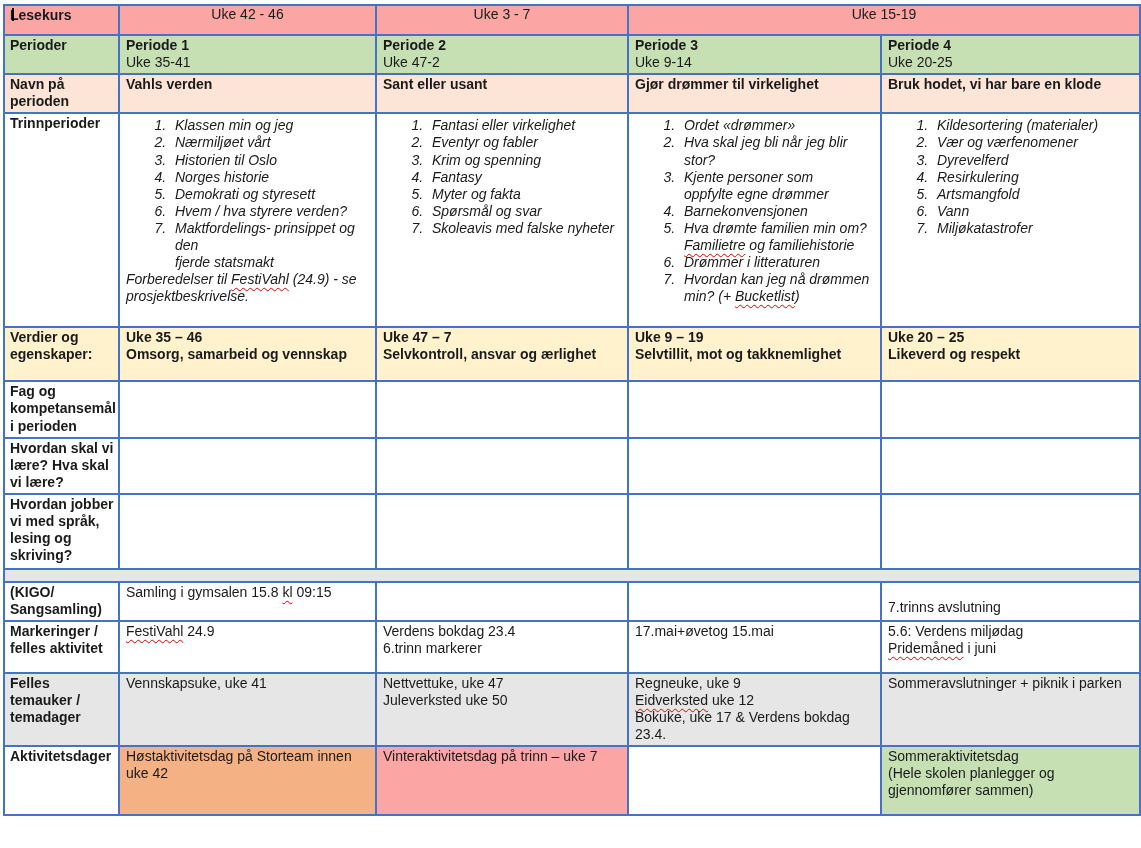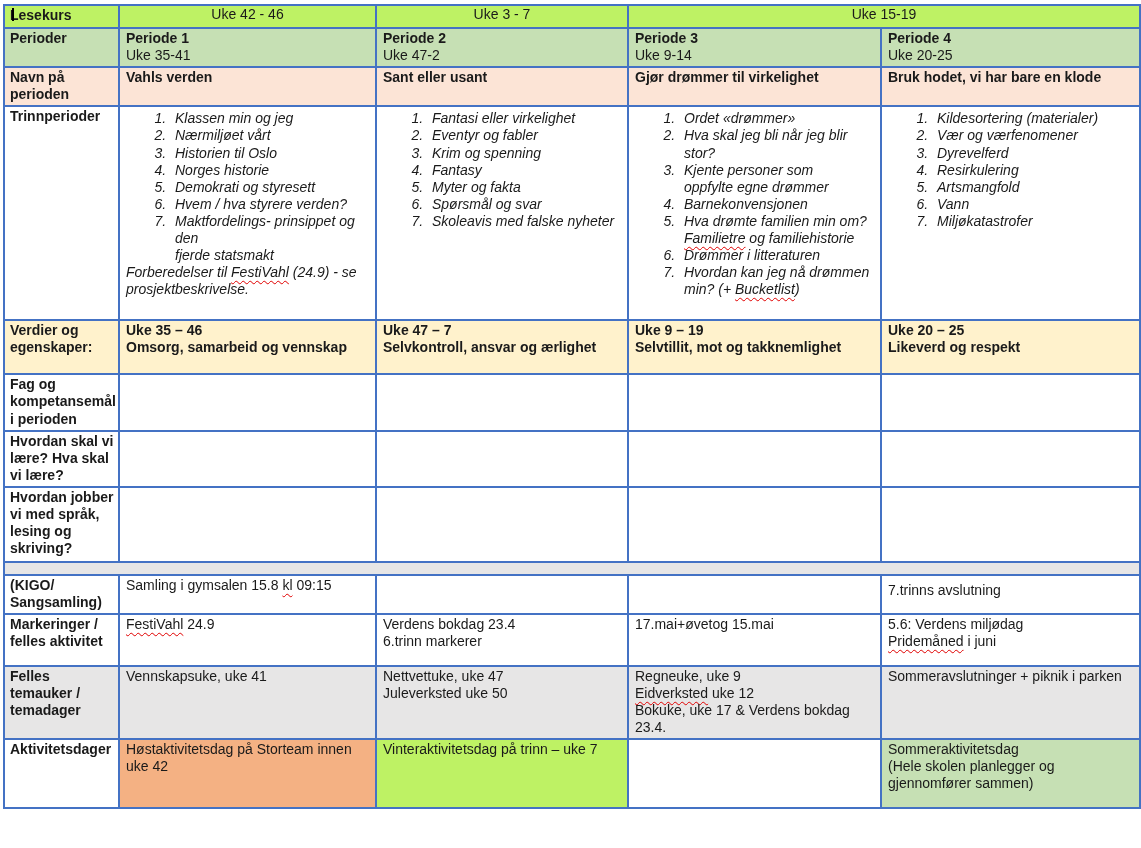--- a/index.html
+++ b/index.html
@@ -1,25 +1,25 @@
 <!DOCTYPE html>
 <html><head>
 <meta charset="utf-8">
 <style>
   html,body{margin:0;padding:0;background:#ffffff;}
   body{width:1141px;height:848px;position:relative;font-family:"Liberation Sans",sans-serif;font-size:14px;color:#1a1a1a;line-height:1.22;}
   table{border-collapse:collapse;table-layout:fixed;position:absolute;left:3px;top:4px;width:1136px;}
   td{border:2px solid #4472C4;vertical-align:top;padding:1px 6px 2px 6px;overflow:hidden;}
   .lbl{font-weight:bold;padding-left:5px;padding-right:3px;}
-  .ctr{text-align:center;vertical-align:middle;padding-top:0;padding-bottom:4px;}
+  .ctr{text-align:center;vertical-align:middle;padding-top:0;padding-bottom:11px;}
   .b{font-weight:bold;}
   .pl{white-space:pre-line;}
   .sq{text-decoration-line:underline;text-decoration-style:wavy;text-decoration-color:#e00000;text-decoration-thickness:1px;text-underline-offset:3px;}
-  .bot{vertical-align:bottom;padding-bottom:14px;}
-  .bg-gold{background:#bef264;}
+  .bot{vertical-align:bottom;padding-bottom:4px;}
+  .bg-gold{background:#fca5a5;}
   .bg-green{background:#C6E0B4;}
   .bg-salmon{background:#FCE4D6;}
   .bg-blue{background:#DEEAF6;}
   .bg-lyellow{background:#FFF2CC;}
   .bg-gray{background:#E7E6E6;}
   .bg-orange{background:#F4B183;}
   .r-lesekurs{height:18px;} .r-perioder{height:36px;} .r-navn{height:33px;}
   .r-trinn{height:214px;padding-left:20px;} .r-tverr{height:34px;} .r-verdier{height:54px;}
   .r-fag{height:52px;} .r-laere{height:53px;} .r-jobber{height:75px;}
   .r-spacer{height:13px;} .r-kigo{height:37px;} .r-mark{height:52px;}

